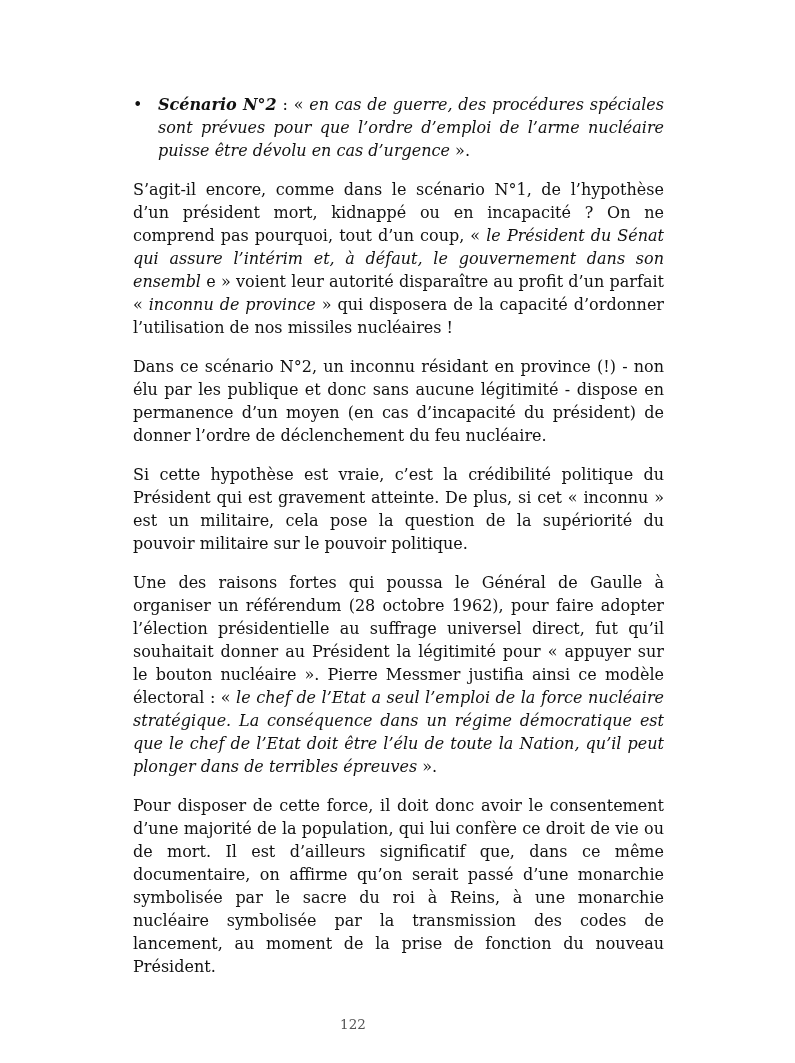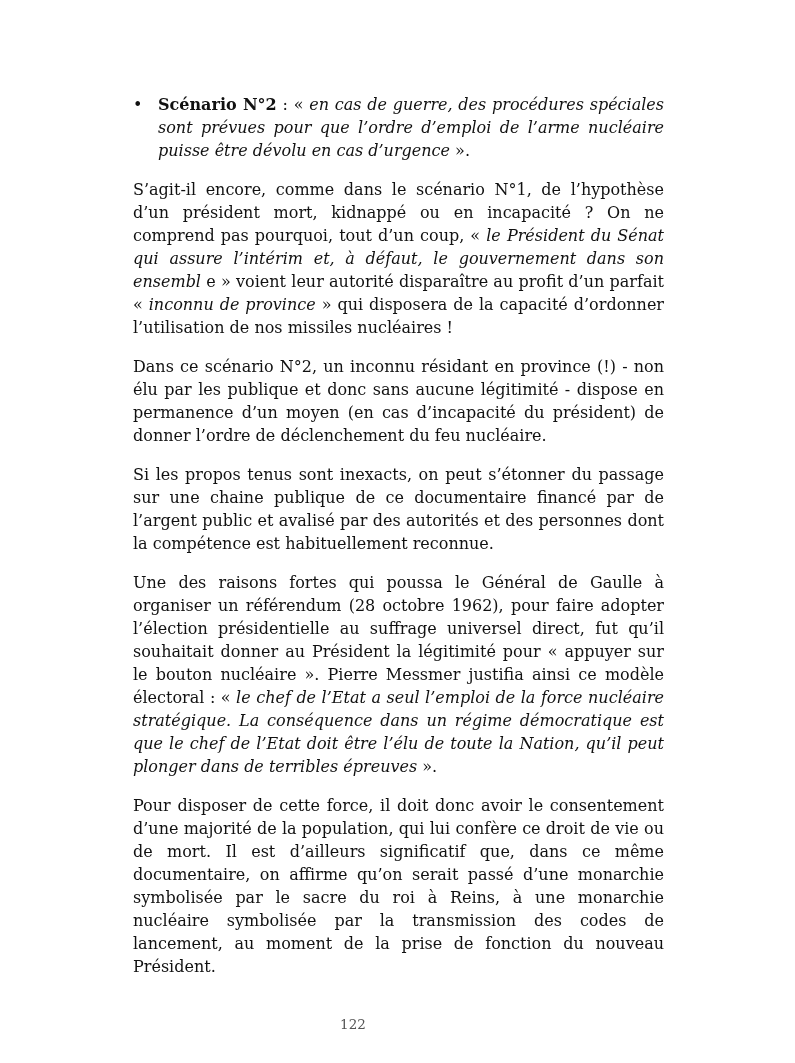--- a/index.html
+++ b/index.html
@@ -36,21 +36,21 @@
   }
   .bullet-body {
     flex: 1;
     text-align: justify;
   }
   p.para {
     margin: 0 0 16px 0;
   }
   .rn { font-style: normal; }
   .ri { font-style: italic; }
-  .rbi { font-weight: bold; }
+  .rbi { font-style: italic; font-weight: bold; }
   .footer {
     position: absolute;
     left: 0;
     top: 1014px;
     width: 706px;
     text-align: center;
   }
   .page-number {
     font-size: 13.5px;
     color: #555555;
@@ -64,22 +64,22 @@
 
     <div class="bullet-item">
       <span class="bullet-marker">•</span>
       <span class="bullet-body"><span class="rbi">Scénario N°2</span><span class="rn"> : « </span><span class="ri">en cas de guerre, des procédures spéciales sont prévues pour que l’ordre d’emploi de l’arme nucléaire puisse être dévolu en cas d’urgence</span><span class="rn"> ».</span></span>
     </div>
 
     <p class="para"><span class="rn">S’agit-il encore, comme dans le scénario N°1, de l’hypothèse d’un président mort, kidnappé ou en incapacité ? On ne comprend pas pourquoi, tout d’un coup, « </span><span class="ri">le Président du Sénat qui assure l’intérim et, à défaut, le gouvernement dans son ensembl</span><span class="rn"> e » voient leur autorité disparaître au profit d’un parfait « </span><span class="ri">inconnu de province</span><span class="rn"> » qui disposera de la capacité d’ordonner l’utilisation de nos missiles nucléaires !</span></p>
 
     <p class="para"><span class="rn">Dans ce scénario N°2, un inconnu résidant en province (!) - non élu par les publique et donc sans aucune légitimité - dispose en permanence d’un moyen (en cas d’incapacité du président) de donner l’ordre de déclenchement du feu nucléaire.</span></p>
 
+    <p class="para"><span class="rn">Si cette hypothèse est vraie, c’est la crédibilité politique du Président qui est gravement atteinte. De plus, si cet « inconnu » est un militaire, cela pose la question de la supériorité du pouvoir militaire sur le pouvoir politique.</span></p>
 
-    <p class="para"><span class="rn">Si les propos tenus sont inexacts, on peut s’étonner du passage sur une chaine publique de ce documentaire financé par de l’argent public et avalisé par des autorités et des personnes dont la compétence est habituellement reconnue.</span></p>
 
     <p class="para"><span class="rn">Une des raisons fortes qui poussa le Général de Gaulle à organiser un référendum (28 octobre 1962), pour faire adopter l’élection présidentielle au suffrage universel direct, fut qu’il souhaitait donner au Président la légitimité pour « appuyer sur le bouton nucléaire ». Pierre Messmer justifia ainsi ce modèle électoral : « </span><span class="ri">le chef de l’Etat a seul l’emploi de la force nucléaire stratégique. La conséquence dans un régime démocratique est que le chef de l’Etat doit être l’élu de toute la Nation, qu’il peut plonger dans de terribles épreuves</span><span class="rn"> ».</span></p>
 
     <p class="para"><span class="rn">Pour disposer de cette force, il doit donc avoir le consentement d’une majorité de la population, qui lui confère ce droit de vie ou de mort. Il est d’ailleurs significatif que, dans ce même documentaire, on affirme qu’on serait passé d’une monarchie symbolisée par le sacre du roi à Reins, à une monarchie nucléaire symbolisée par la transmission des codes de lancement, au moment de la prise de fonction du nouveau Président.</span></p>
 
   </div>
 
   <div class="footer">
     <span class="page-number">122</span>
   </div>

